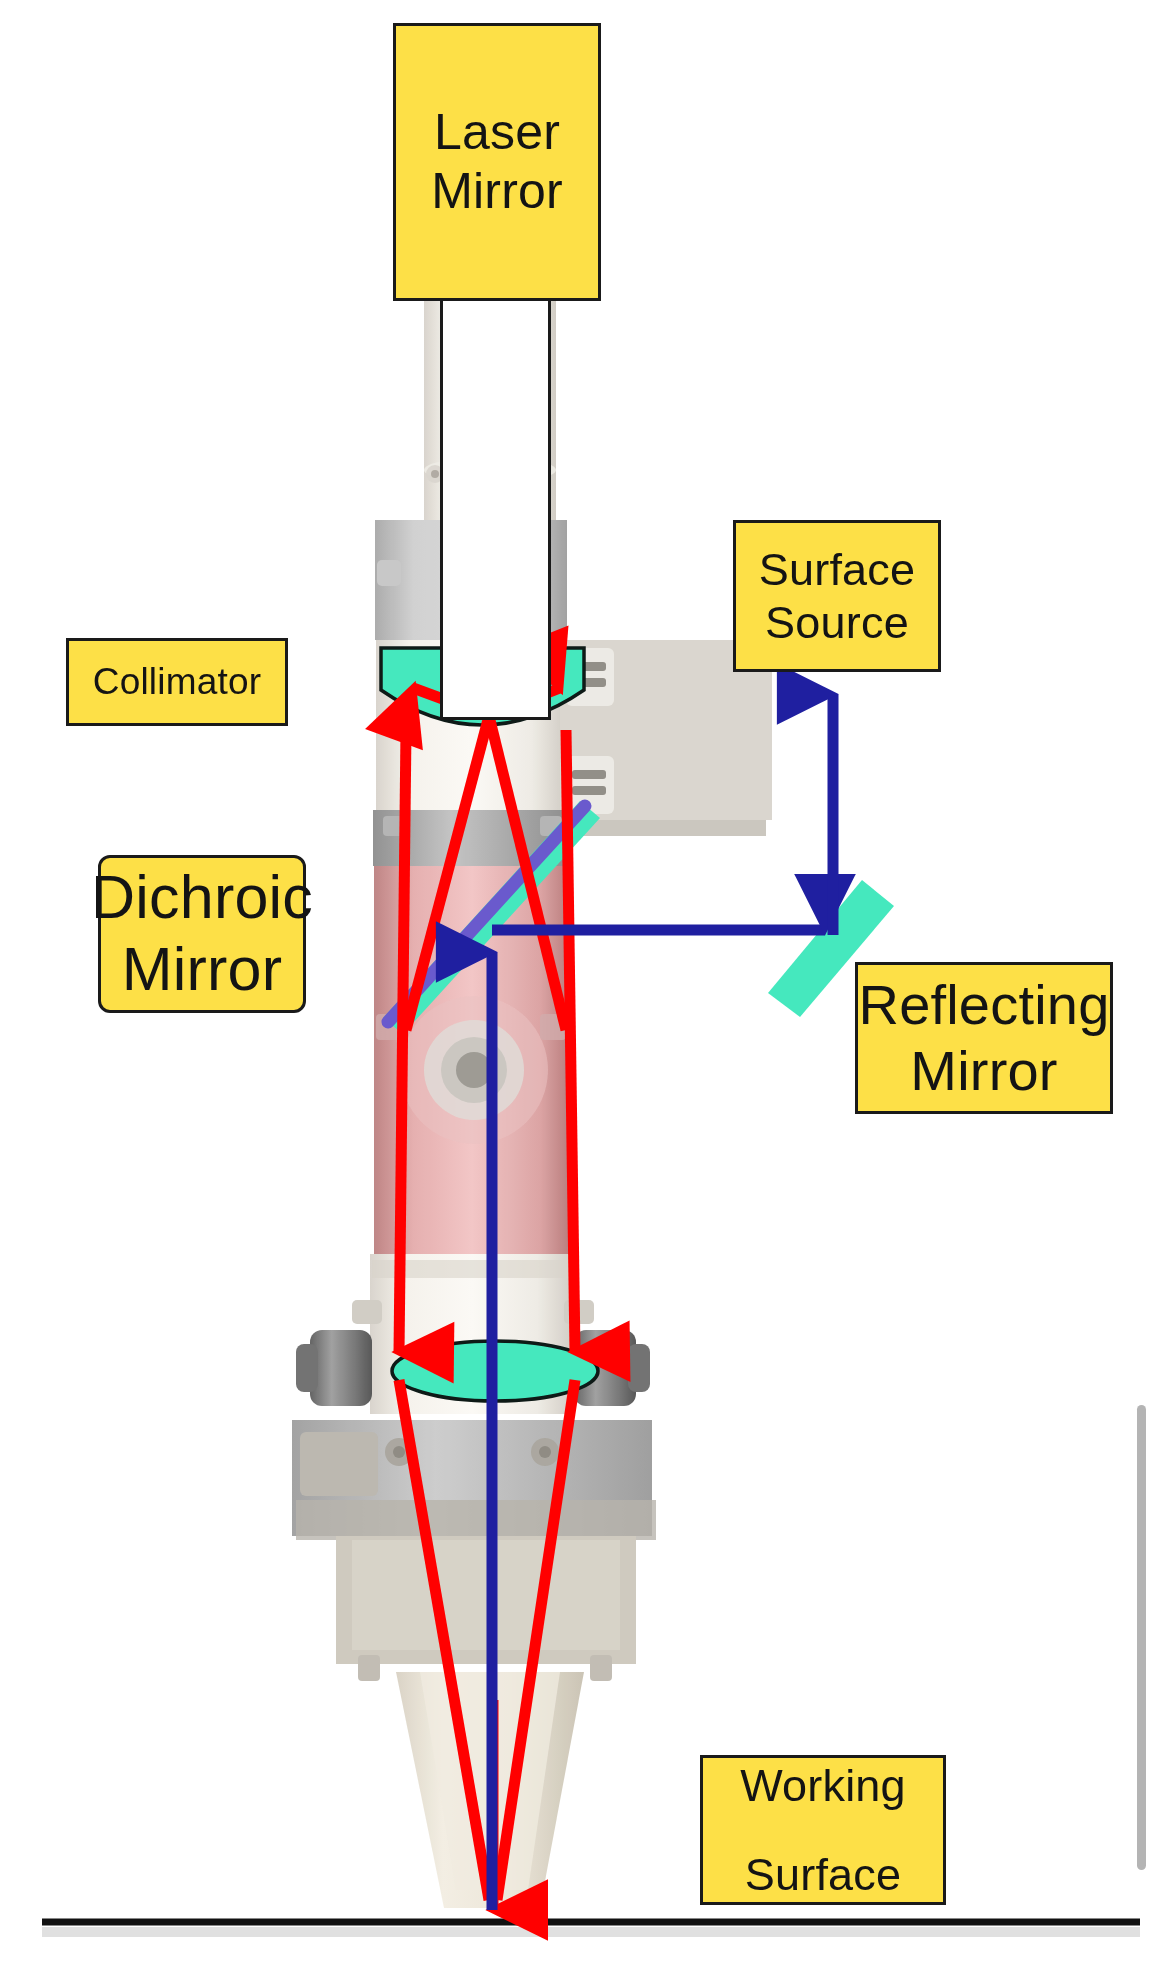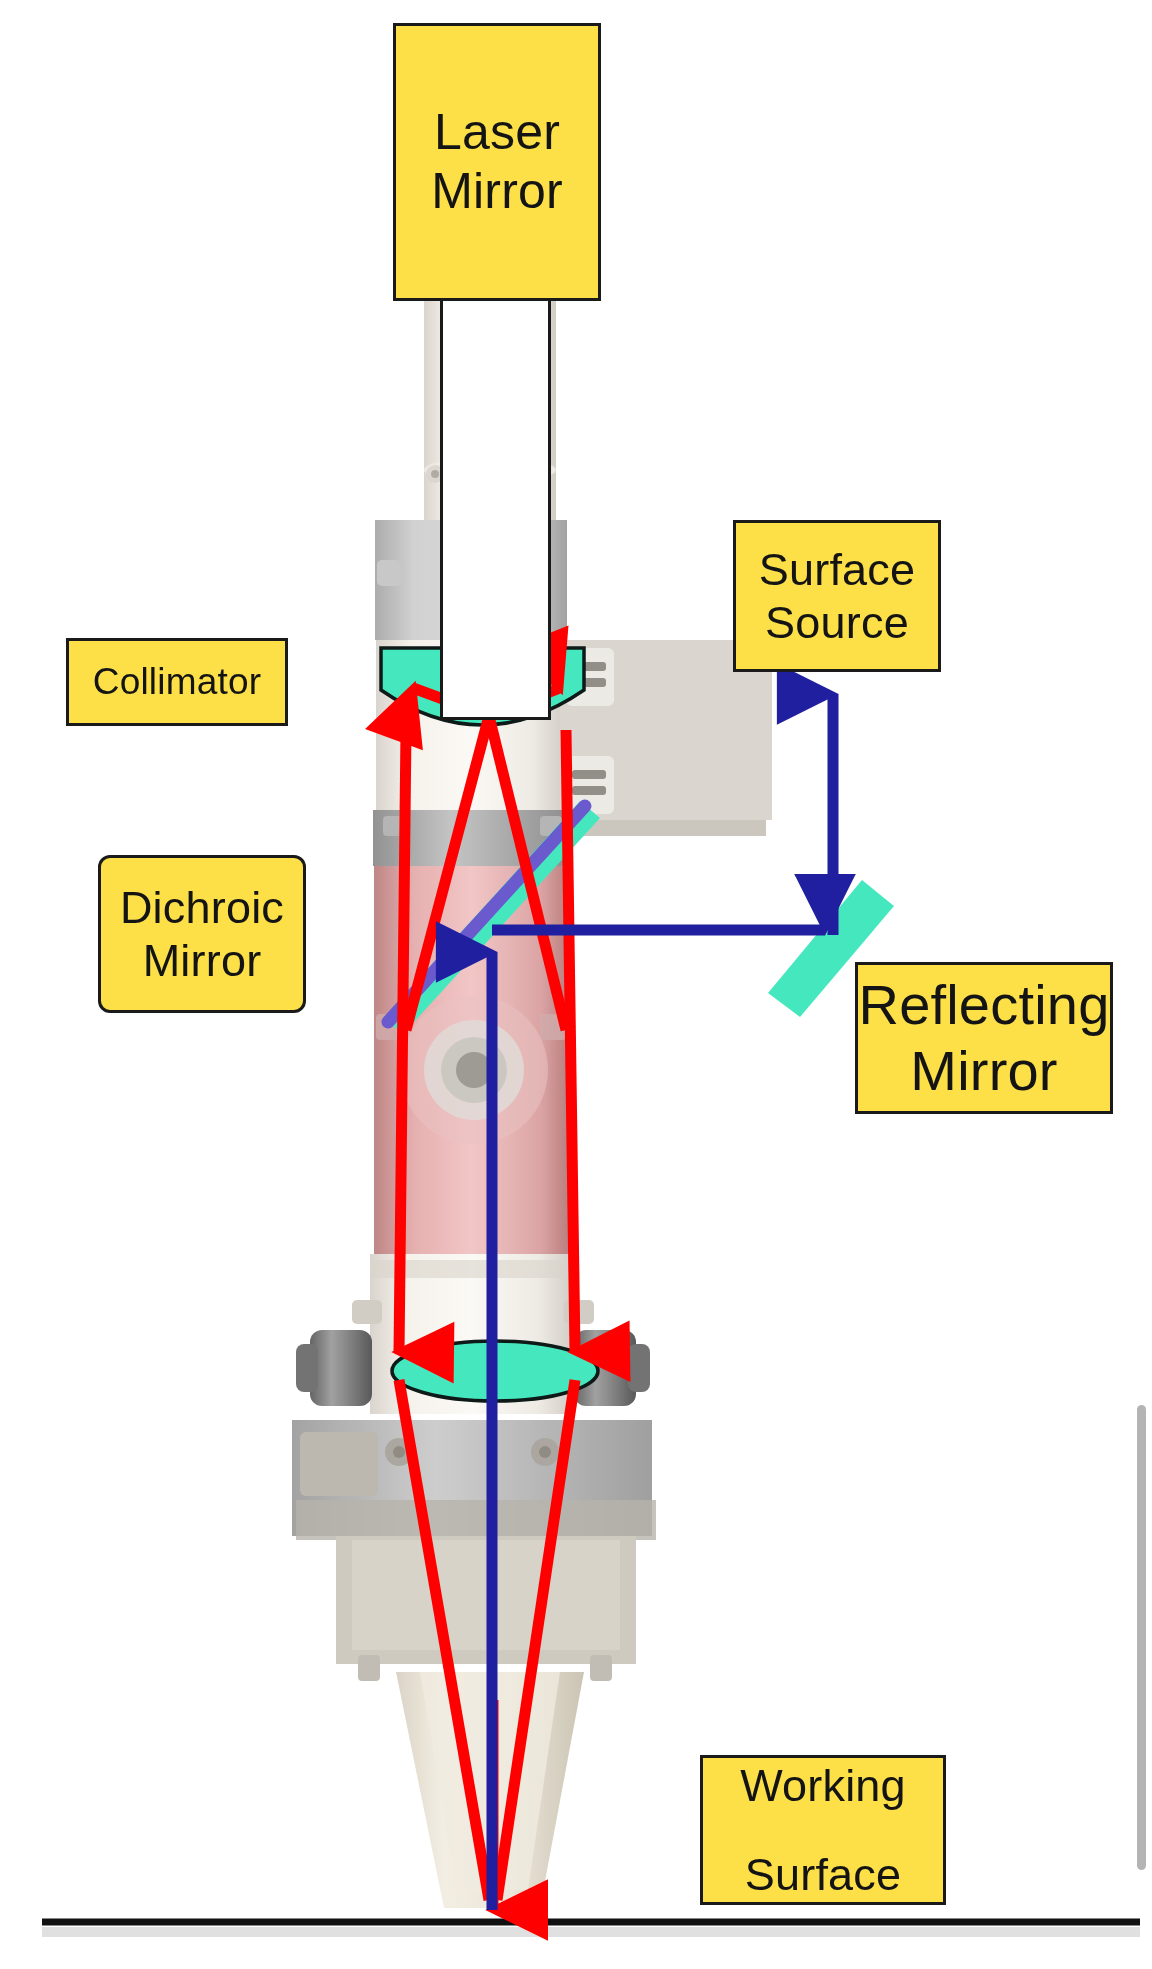--- a/index.html
+++ b/index.html
@@ -40,21 +40,21 @@
     z-index: 40;
     letter-spacing: 0.2px;
   }
   .label-box .ln {
     display: block;
     white-space: nowrap;
   }
   
   #label-laser-source   { left: 393px;  top: 23px;   width: 208px; height: 278px; font-size: 50px; }
   #label-collimator     { left: 66px;   top: 638px;  width: 222px; height: 88px;  font-size: 37px; justify-content: center; }
-  #label-dichroic       { left: 98px;   top: 855px;  width: 208px; height: 158px; font-size: 45px; border-radius: 12px; }
+  #label-dichroic       { left: 98px;   top: 855px;  width: 208px; height: 158px; font-size: 61px; border-radius: 12px; }
   #label-surface-image  { left: 733px;  top: 520px;  width: 208px; height: 152px; font-size: 45px; }
   #label-reflecting     { left: 855px;  top: 962px;  width: 258px; height: 152px; font-size: 56px; }
   #label-focusing-lens  { left: 79px;   top: 1300px; width: 240px; height: 170px; font-size: 46px; }
   #label-working-surface{ left: 700px;  top: 1755px; width: 246px; height: 150px; font-size: 45px; gap: 35px; }
 
   
   #laser-tube {
     position: absolute;
     left: 440px;
     top: 298px;

